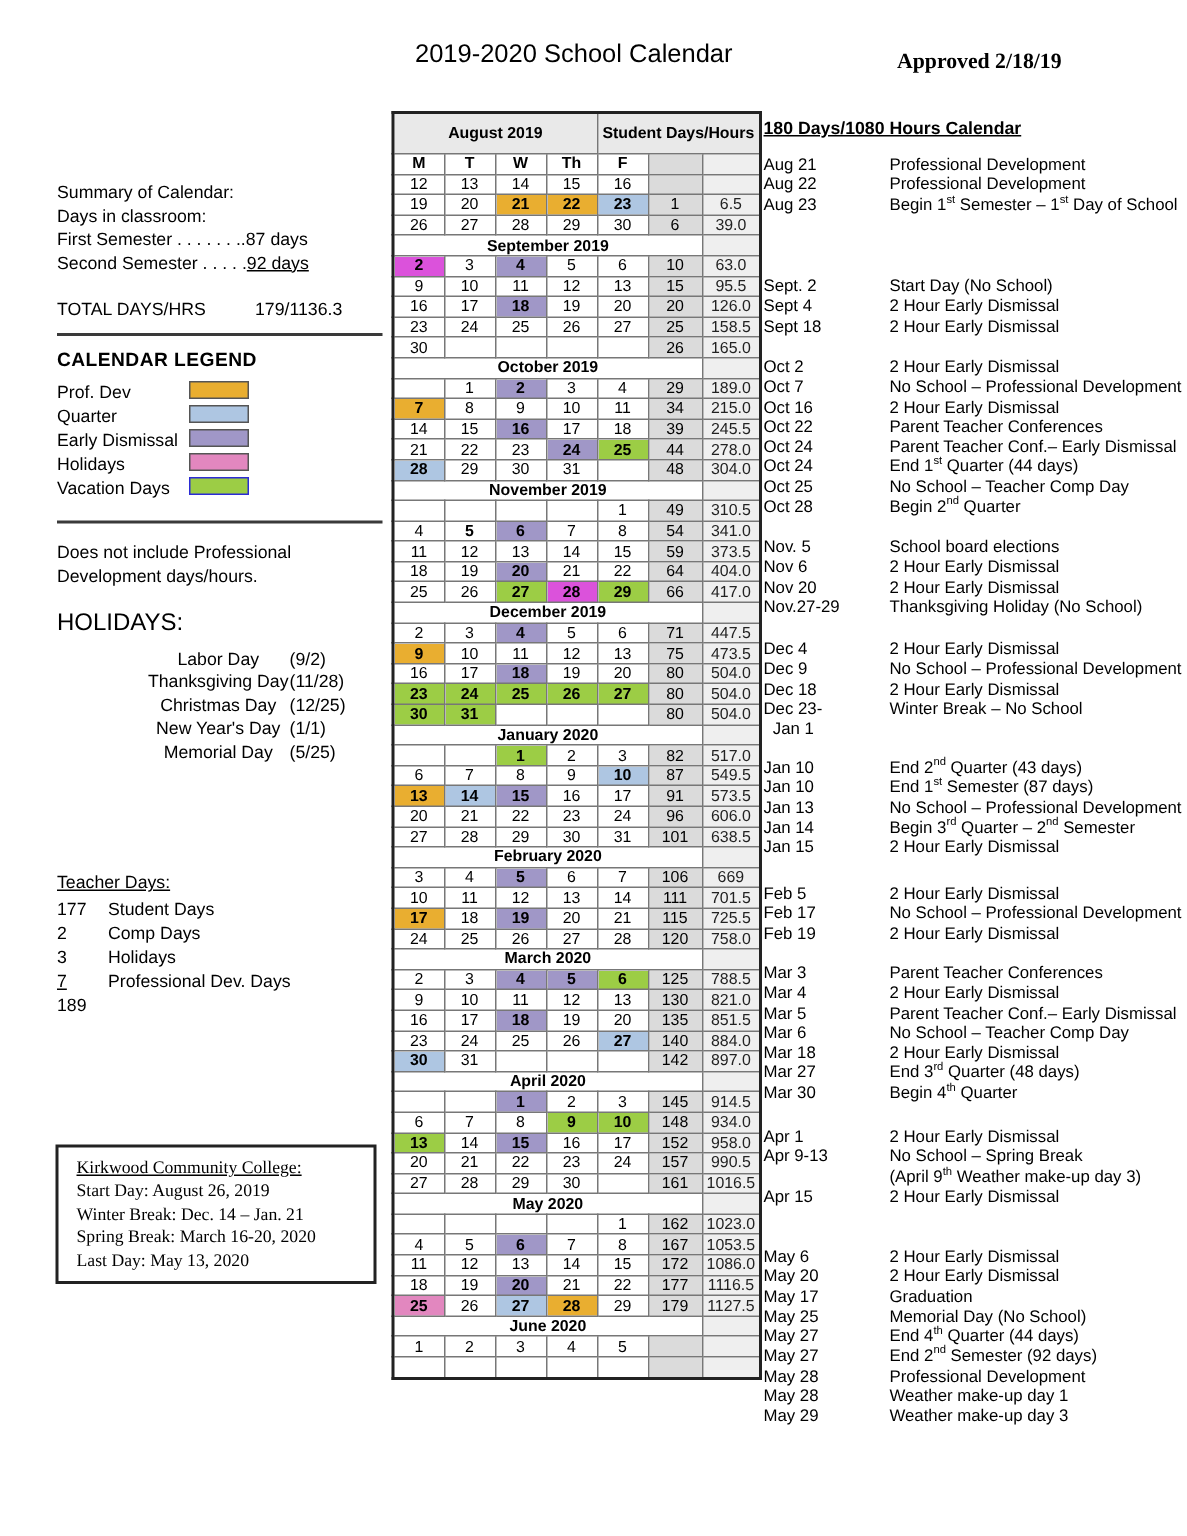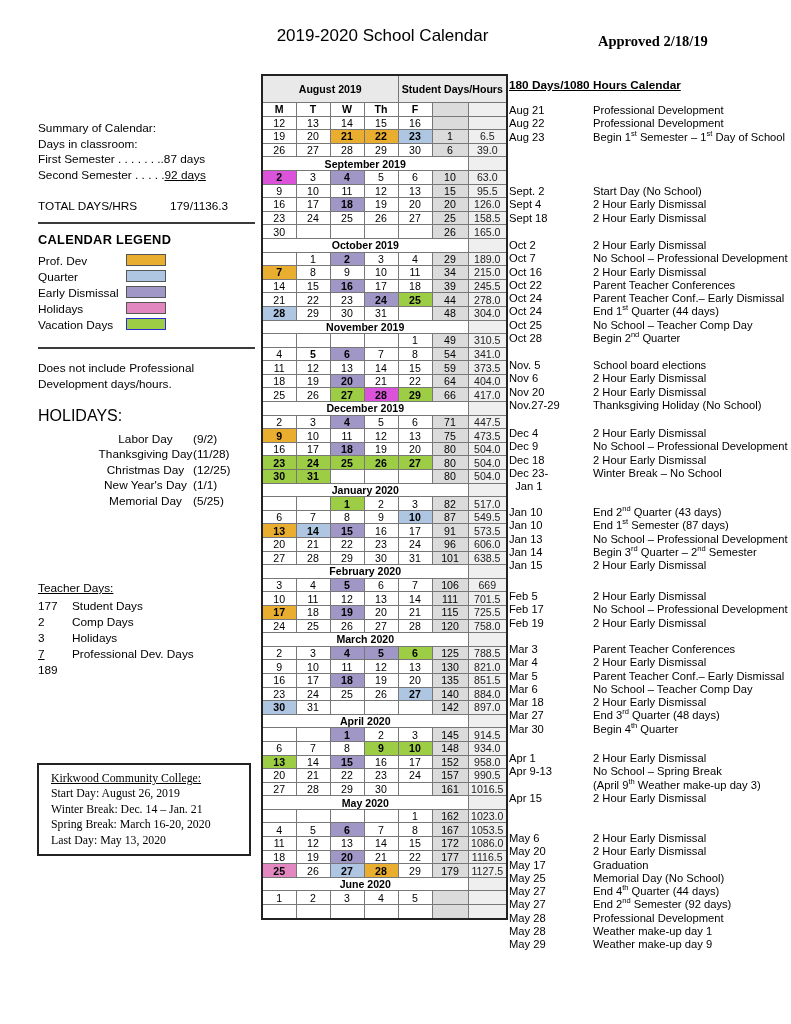--- a/index.html
+++ b/index.html
@@ -835,18 +835,18 @@
         <div class="erow">
           <span class="edate">May 28</span>
           <span class="etext">Professional Development</span>
         </div>
         <div class="erow">
           <span class="edate">May 28</span>
           <span class="etext">Weather make-up day 1</span>
         </div>
         <div class="erow">
           <span class="edate">May 29</span>
-          <span class="etext">Weather make-up day 9</span>
+          <span class="etext">Weather make-up day 3</span>
         </div>
       </div>
     </div>
 
 </div>
 
 </body></html>

